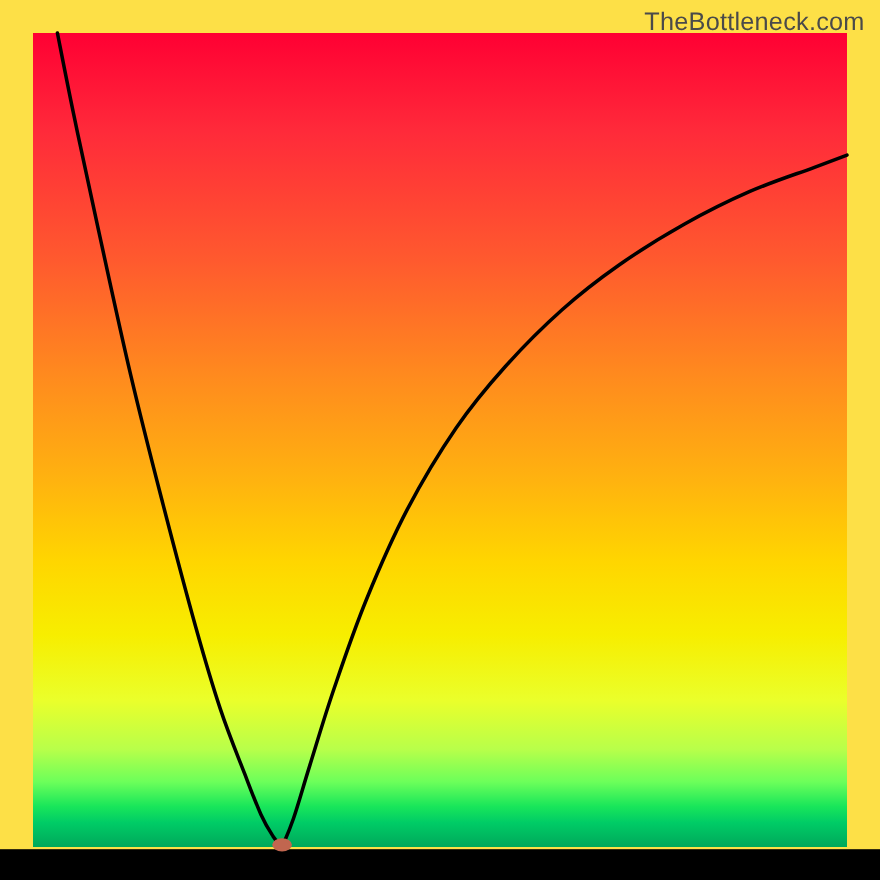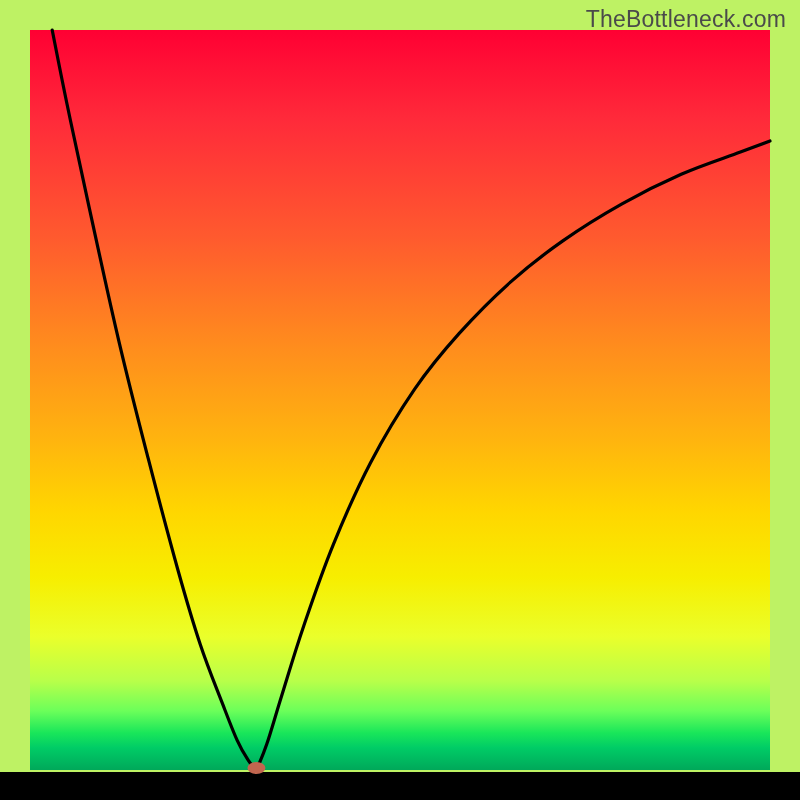--- a/index.html
+++ b/index.html
@@ -8,21 +8,21 @@
     width: 800px;
     height: 800px;
     background: #000;
     overflow: hidden;
     font-family: Arial, Helvetica, sans-serif;
   }
   .frame {
     position: relative;
     width: 800px;
     height: 772px;
-    background: #bef264;
+    background: #fde047;
   }
   .plot-area {
     position: absolute;
     left: 30px;
     top: 30px;
     width: 740px;
     height: 740px;
     
     background: linear-gradient(to bottom,
       #ff0033 0%,

